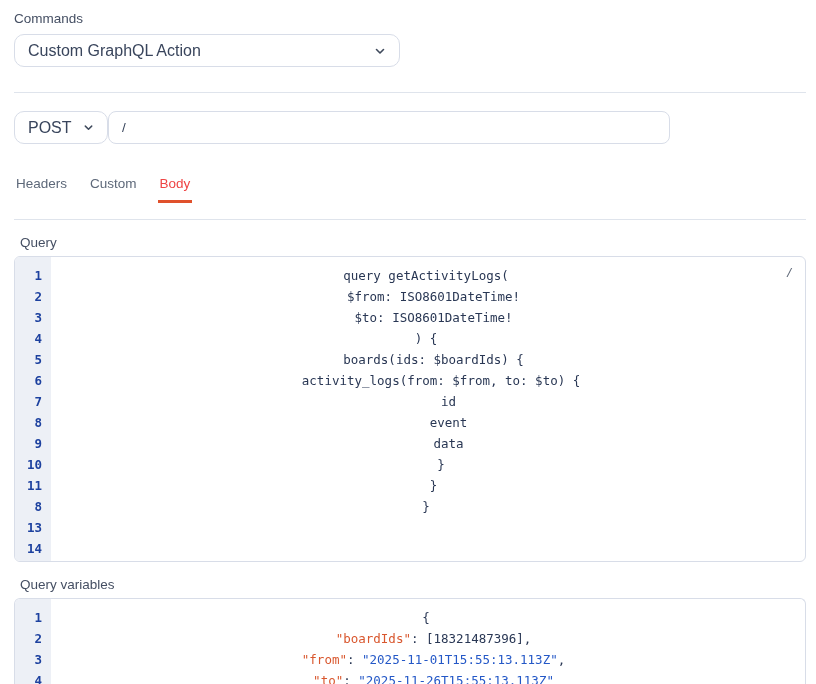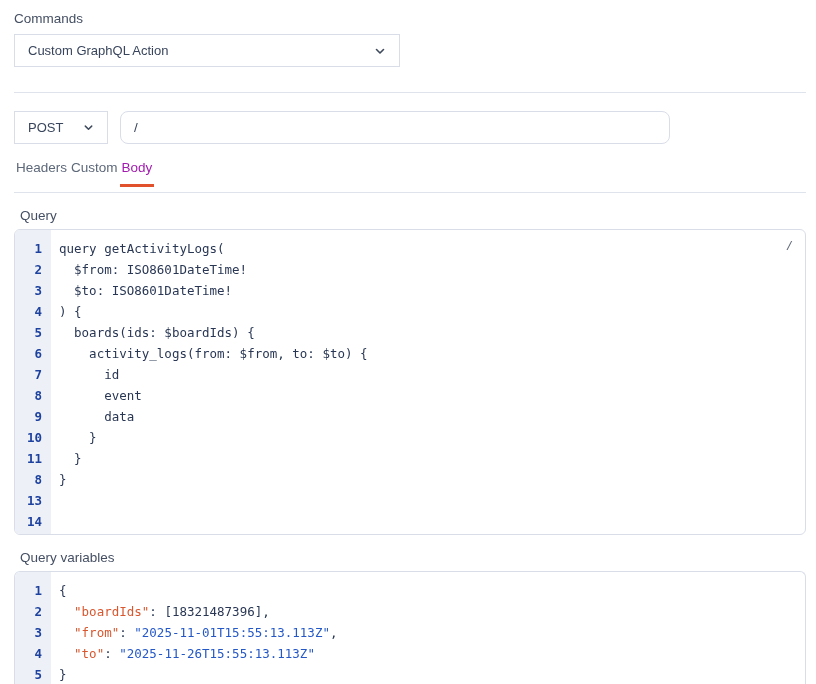--- a/index.html
+++ b/index.html
@@ -23,72 +23,72 @@
   }
   .page{padding:11px 10px 0 14px;}
   .field-label{
     font-size:13.5px;
     color:var(--label);
     margin-bottom:8px;
   }
   .select-box{
     height:33px;
     border:1px solid var(--border);
-    border-radius:0;
+    border-radius:10px;
     display:flex;
     align-items:center;
     justify-content:space-between;
     padding:8px 13px;
-    font-size:13px;
+    font-size:16px;
     color:var(--control-text);
     background:#fff;
     cursor:pointer;
   }
   .commands-select{width:386px;}
   .chevron{display:flex;align-items:center;color:#3f4a5c;}
   .divider{
     border:none;
     border-top:1px solid var(--divider);
     width:792px;
     margin-top:25px;
   }
   .req-row{
     margin-top:18px;
     width:656px;
     display:flex;
-    gap:12px;
   }
   .method-select{width:94px;flex:none;}
   .url-input{
     flex:1;
     height:33px;
     border:1px solid var(--border);
     border-radius:8px;
     padding:0 13px;
     font-size:13.5px;
     font-family:"Liberation Sans",sans-serif;
     color:var(--control-text);
     outline:none;
   }
   .tabs{
-    margin-top:16px;
+    margin-top:32px;
     width:792px;
     display:flex;
+    gap:19px;
     border-bottom:1px solid var(--divider);
-    padding-bottom:5px;
+    padding-bottom:16px;
   }
   .tab{
     font-size:13.5px;
     color:#5d6879;
     padding:0 2px 9px 2px;
     border-bottom:3px solid transparent;
     cursor:pointer;
   }
   .tab.active{
-    color:#a21caf;
+    color:#ef4444;
     border-bottom-color:var(--accent);
     text-align:right;
   }
   .section-label{margin-top:15px;margin-bottom:0;margin-left:6px;}
   .editor{
     position:relative;
     margin-top:6px;
     width:792px;
     border:1px solid var(--border);
     border-radius:6px;
@@ -119,20 +119,21 @@
     padding:8px 12px 0 8px;
     overflow:hidden;
   }
   .cl{
     height:21px;
     line-height:21px;
     font-family:"DejaVu Sans Mono",monospace;
     font-size:12.5px;
     white-space:pre;
     color:var(--code-text);
+    text-align:center;
   }
   .tk-key{color:var(--json-key);}
   .tk-str{color:var(--json-str);}
   .tk-plain{color:var(--code-text);}
   .editor-hint{
     position:absolute;
     top:8px;
     right:14px;
     font-size:13.5px;
     color:#5b6575;

